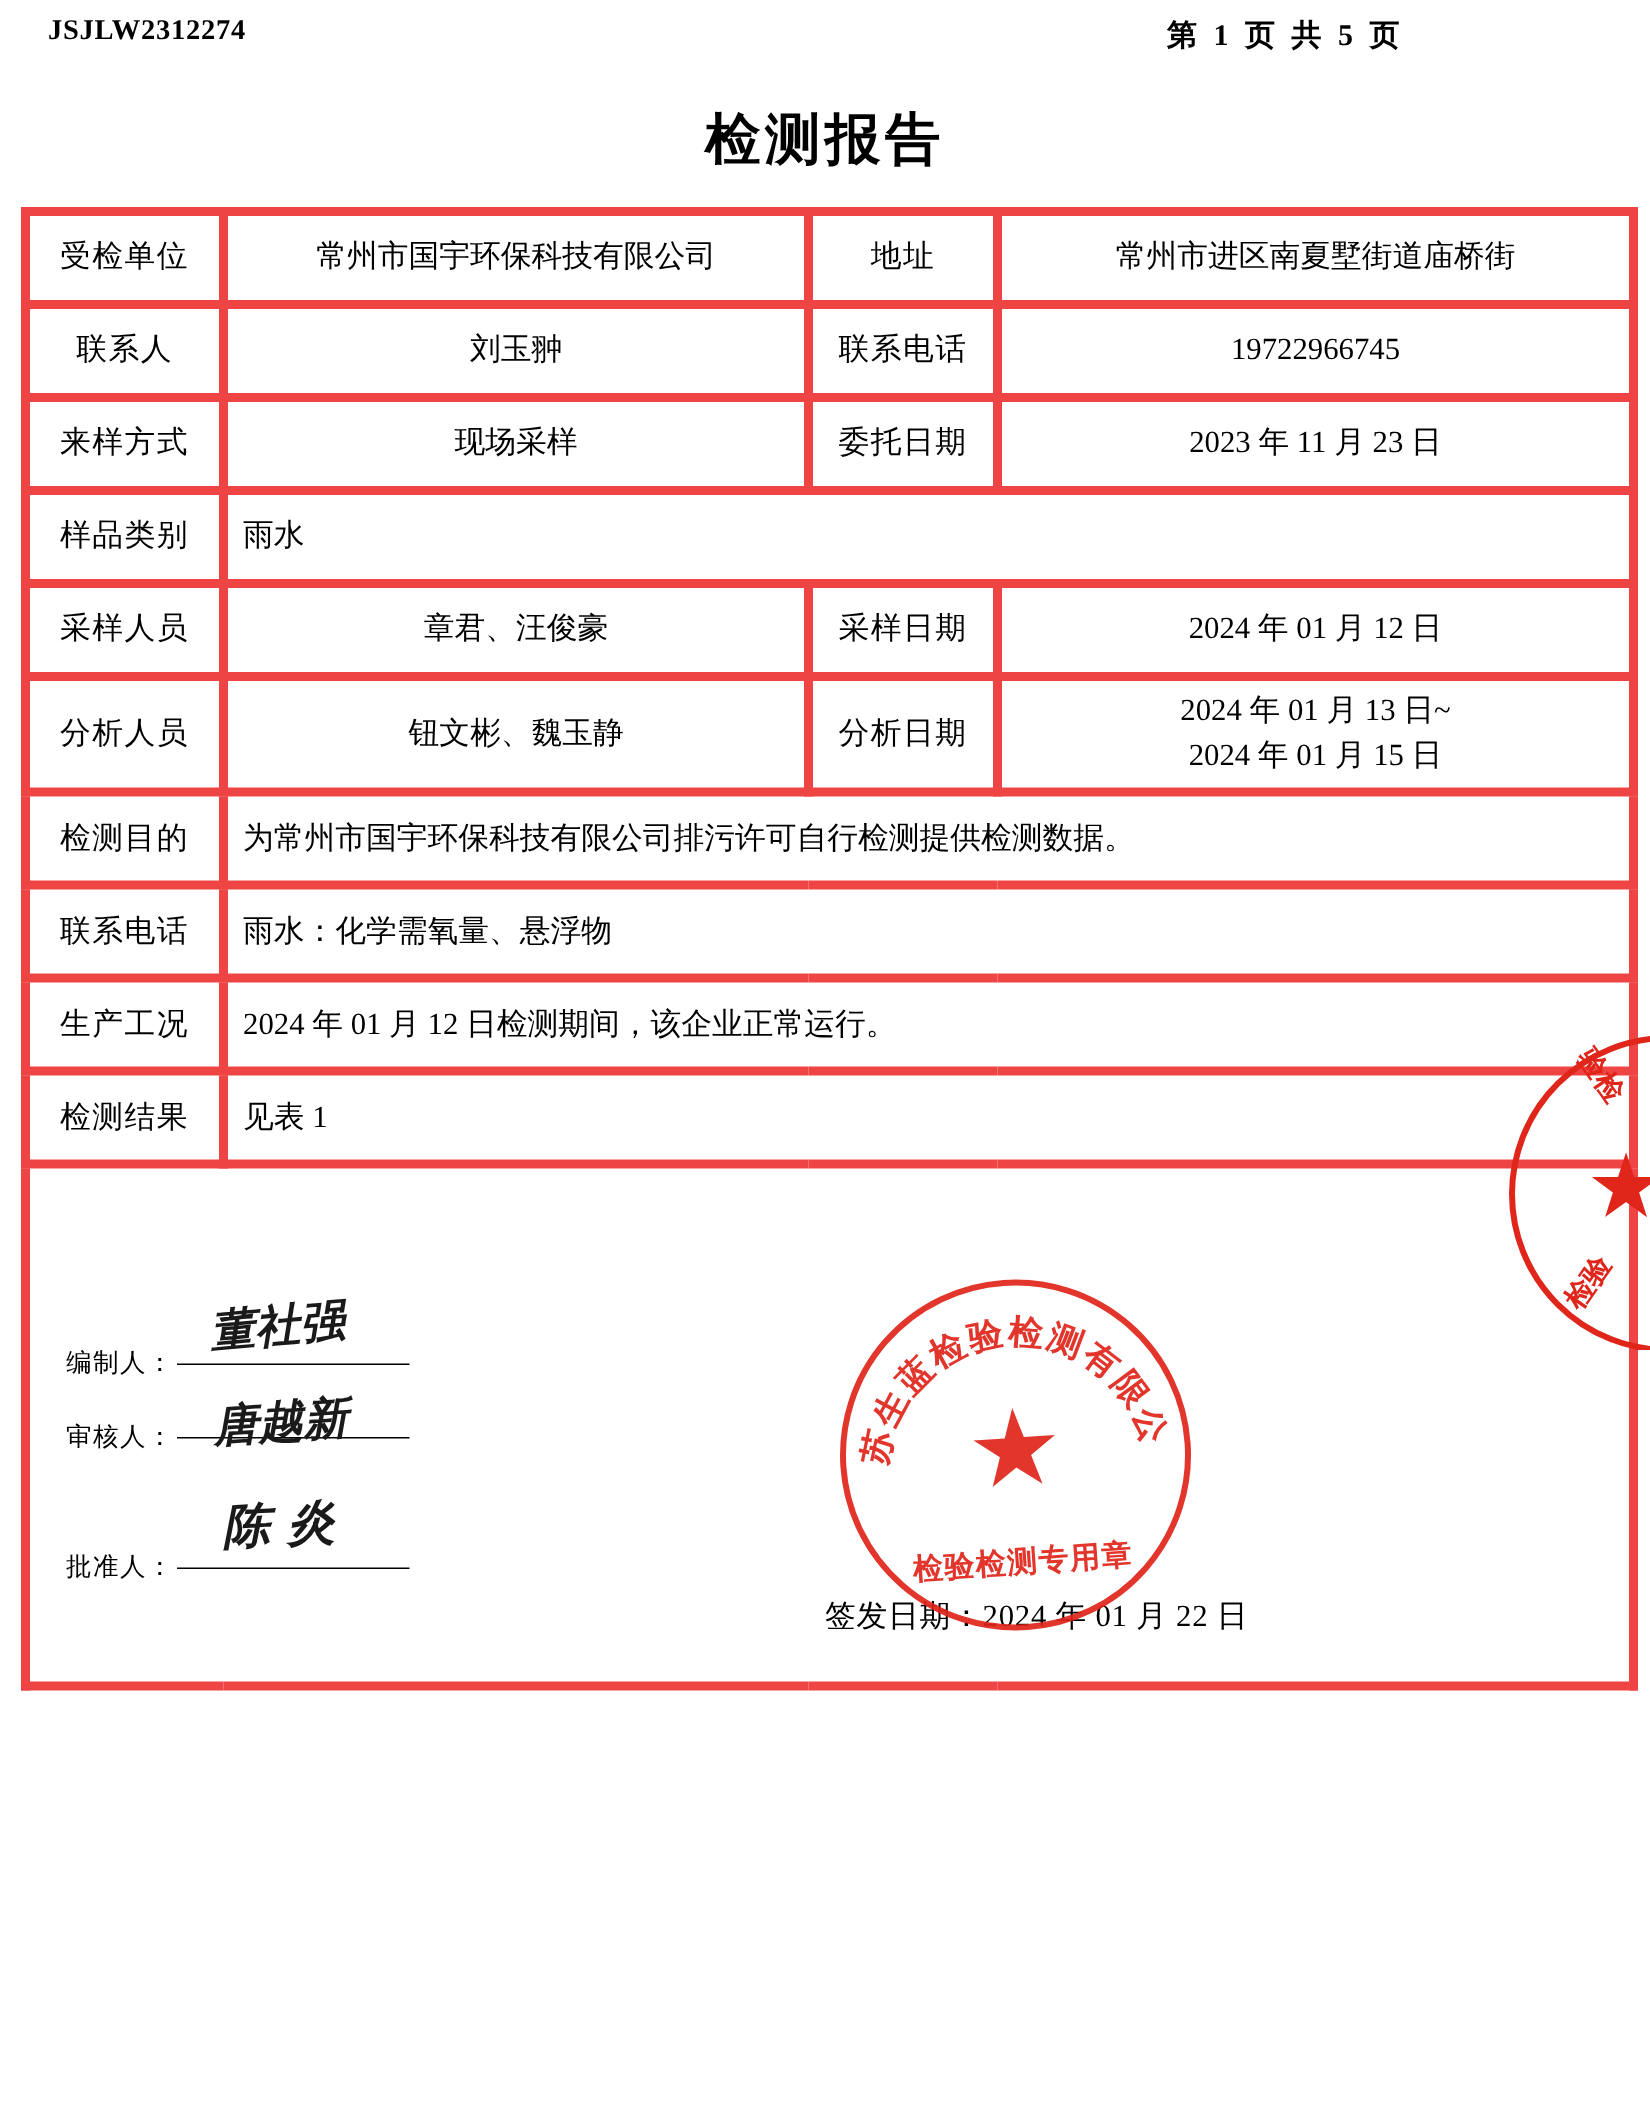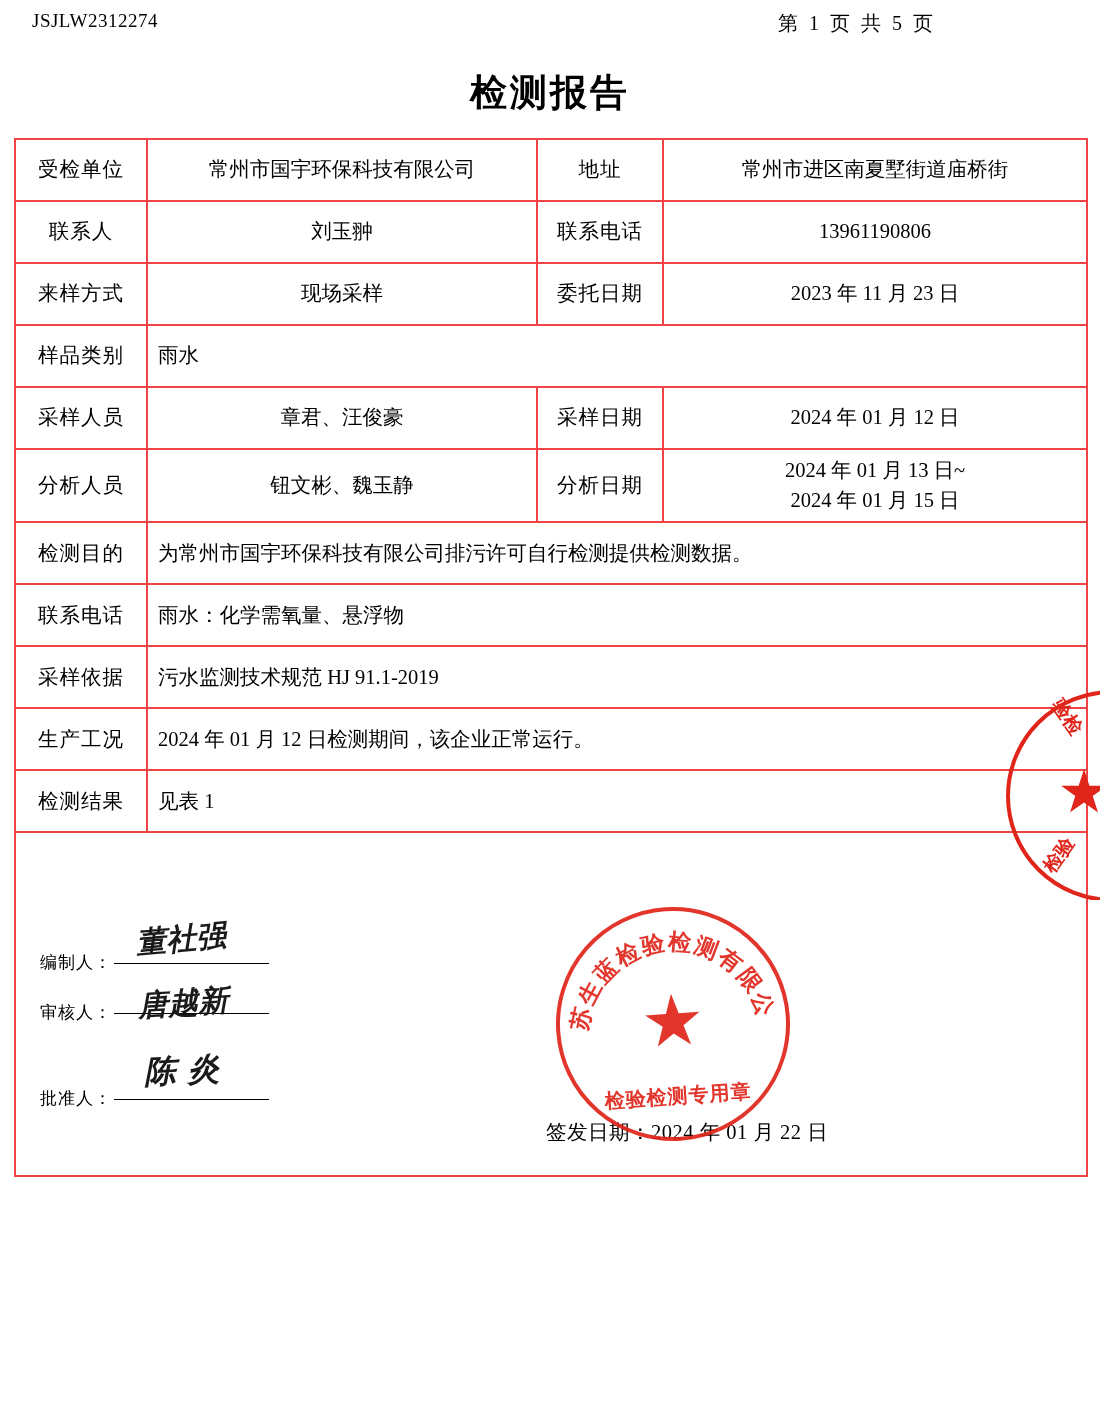--- a/index.html
+++ b/index.html
@@ -21,20 +21,21 @@
     height: 1404px;
     box-sizing: border-box;
     padding: 0 14px;
   }
   
   .header-row {
     position: relative;
     height: 46px;
     padding-top: 28px;
     box-sizing: border-box;
+    font-weight: bold;
   }
   .report-code {
     position: absolute;
     left: 18px;
     top: 10px;
     font-size: 19px;
     letter-spacing: 0.5px;
     font-family: "Liberation Serif", serif;
   }
   .page-no {
@@ -54,21 +55,21 @@
     font-family: Liberation Serif, serif;
   }
   
   table.main {
     width: 1072px;
     margin: 0 auto;
     border-collapse: collapse;
     table-layout: fixed;
   }
   table.main td {
-    border: 2px solid #ef4444;
+    border: 6px solid #ef4444;
     font-size: 20.5px;
     padding: 6px 10px;
     vertical-align: middle;
     line-height: 1.45;
   }
   .lbl {
     width: 132px;
     text-align: center;
     letter-spacing: 1px;
   }
@@ -229,21 +230,21 @@
       <tr class="row-h1">
         <td class="lbl">受检单位</td>
         <td class="ctr">常州市国宇环保科技有限公司</td>
         <td class="lbl2">地址</td>
         <td class="ctr">常州市进区南夏墅街道庙桥街</td>
       </tr>
       <tr class="row-h1">
         <td class="lbl">联系人</td>
         <td class="ctr">刘玉翀</td>
         <td class="lbl2">联系电话</td>
-        <td class="ctr">13961190806</td>
+        <td class="ctr">19722966745</td>
       </tr>
       <tr class="row-h1">
         <td class="lbl">来样方式</td>
         <td class="ctr">现场采样</td>
         <td class="lbl2">委托日期</td>
         <td class="ctr">2023 年 11 月 23 日</td>
       </tr>
       <tr class="row-h1">
         <td class="lbl">样品类别</td>
         <td class="lft" colspan="3">雨水</td>
@@ -263,24 +264,20 @@
           <div>2024 年 01 月 15 日</div>
         </td>
       </tr>
       <tr class="row-h1">
         <td class="lbl">检测目的</td>
         <td class="lft" colspan="3">为常州市国宇环保科技有限公司排污许可自行检测提供检测数据。</td>
       </tr>
       <tr class="row-h1">
         <td class="lbl">联系电话</td>
         <td class="lft" colspan="3">雨水：化学需氧量、悬浮物</td>
-      </tr>
-      <tr class="row-h1">
-        <td class="lbl">采样依据</td>
-        <td class="lft" colspan="3">污水监测技术规范 HJ 91.1-2019</td>
       </tr>
       <tr class="row-h1">
         <td class="lbl">生产工况</td>
         <td class="lft" colspan="3">2024 年 01 月 12 日检测期间，该企业正常运行。</td>
       </tr>
       <tr class="row-h1">
         <td class="lbl">检测结果</td>
         <td class="lft" colspan="3">见表 1</td>
       </tr>
       <tr>

